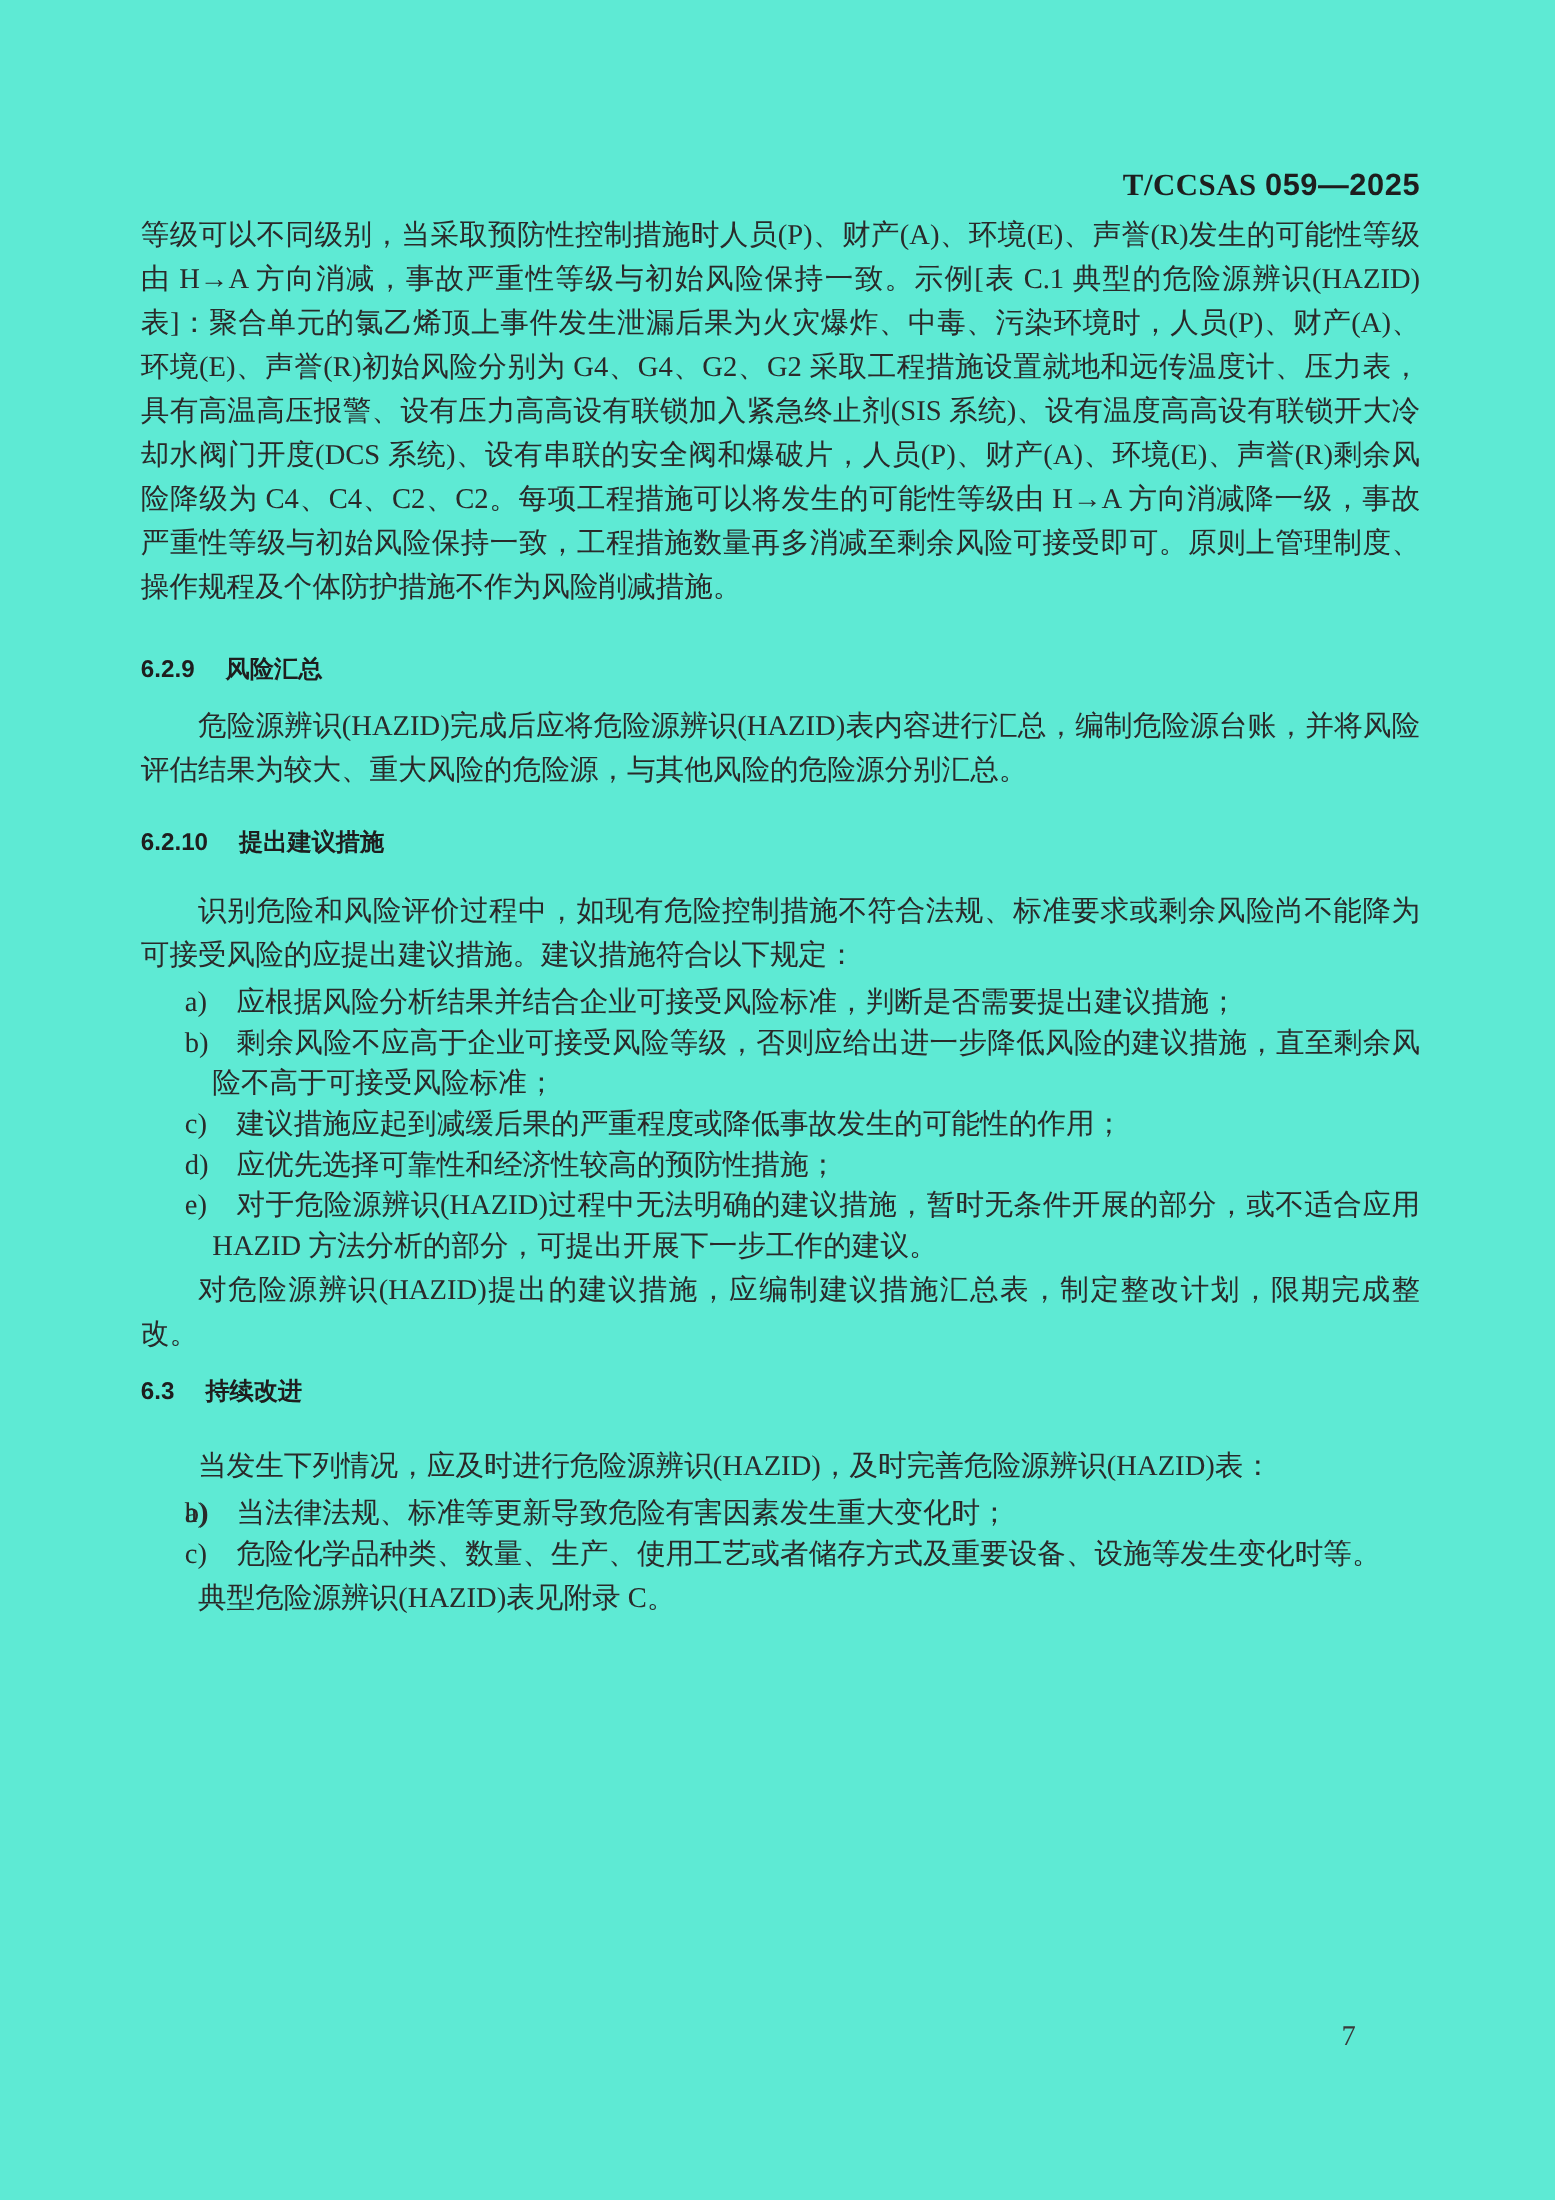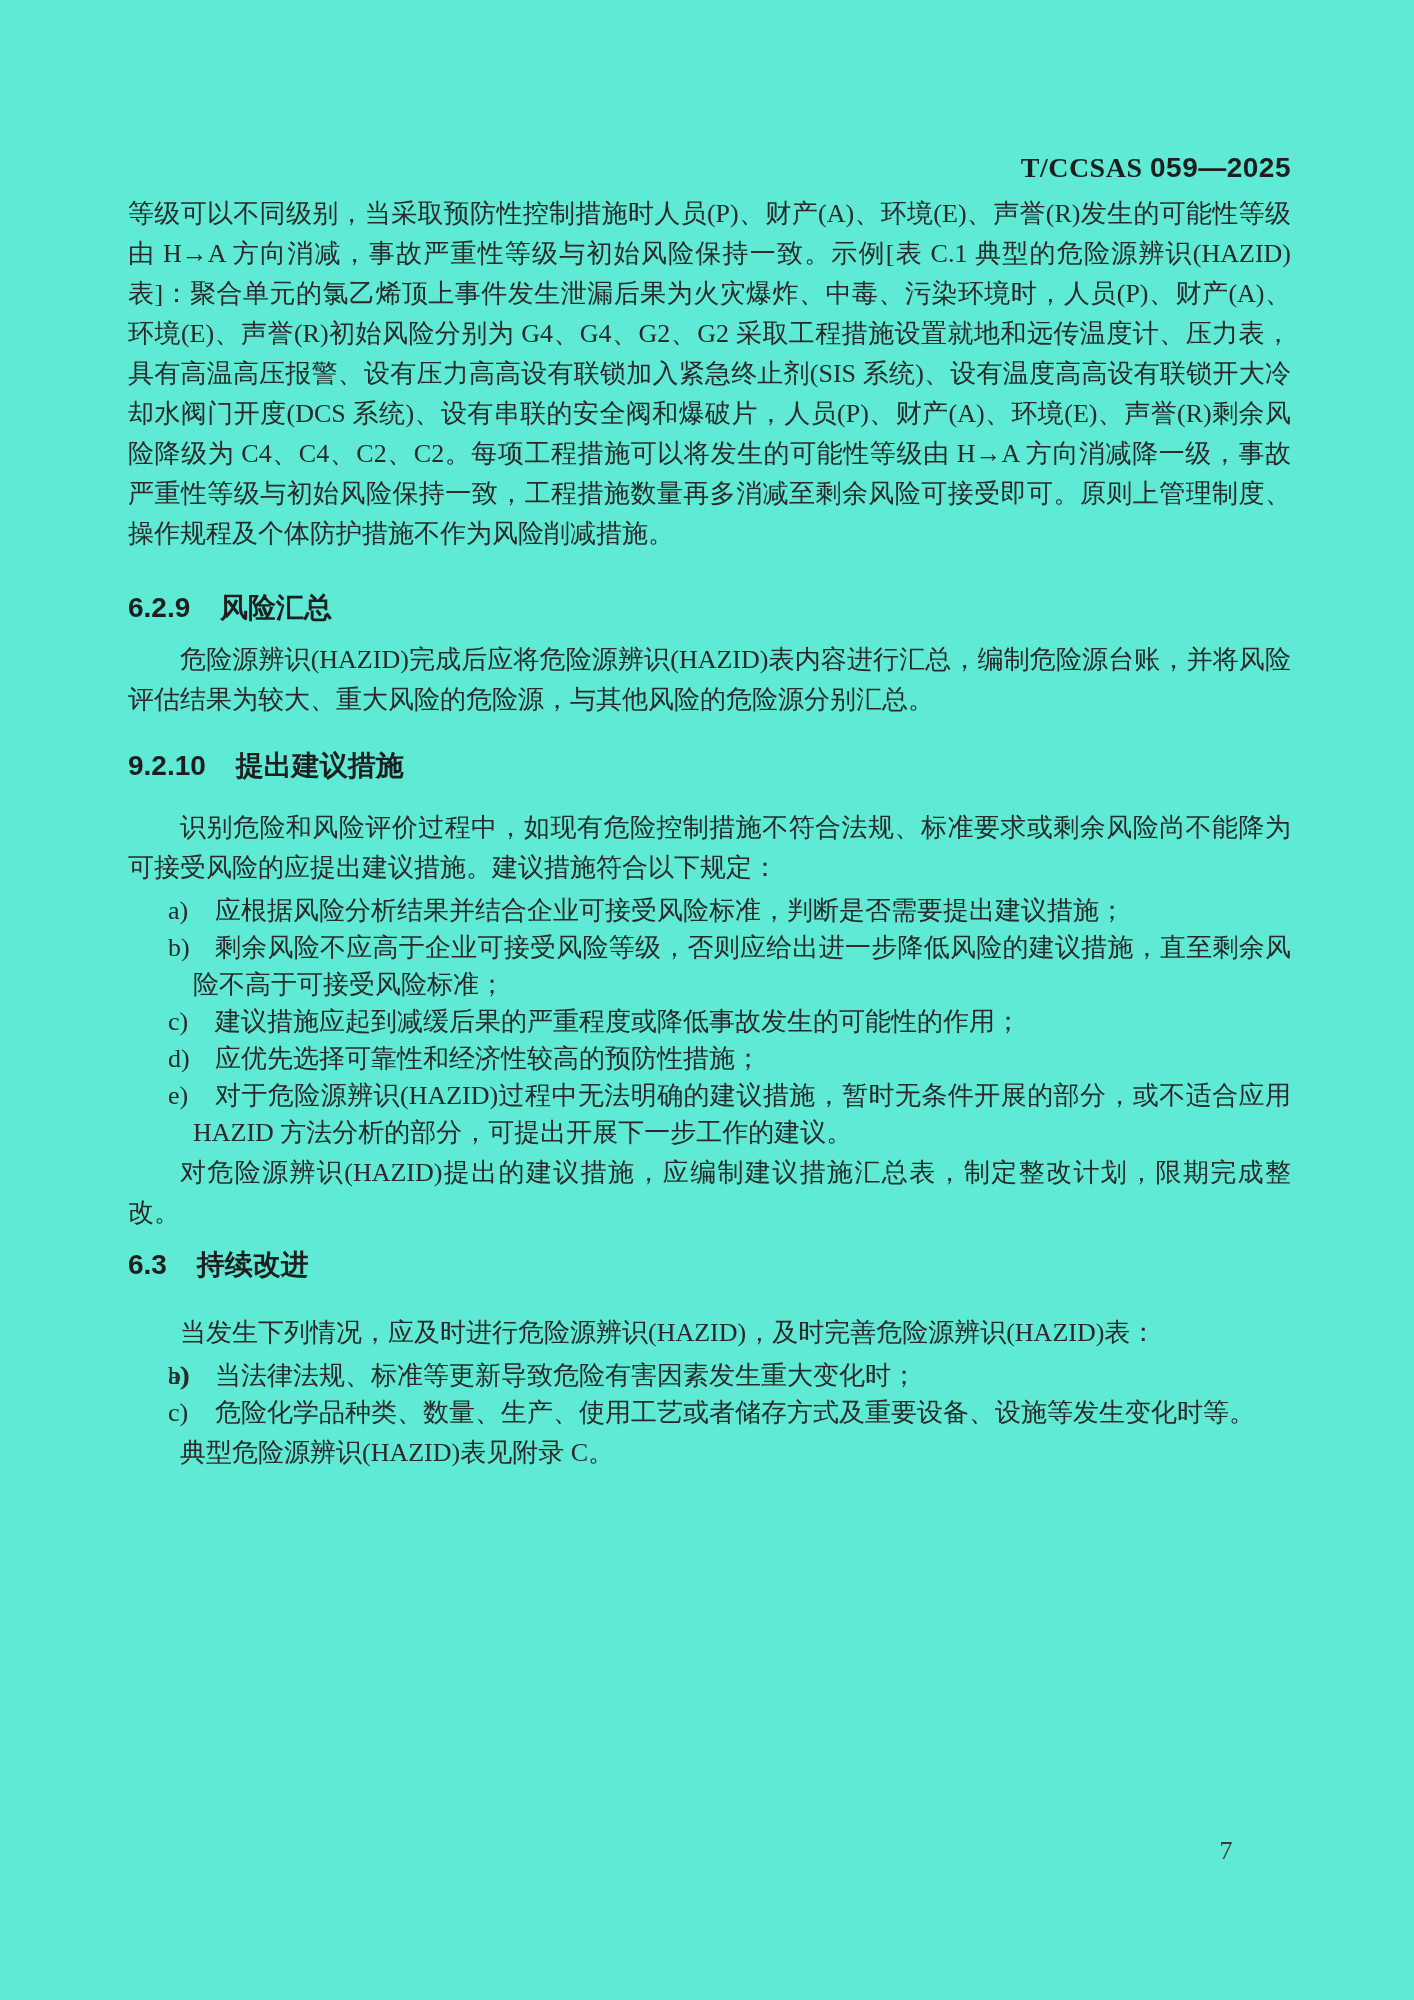--- a/index.html
+++ b/index.html
@@ -34,21 +34,21 @@
     left: 128px;
     width: 1163px;
     font-size: 26px;
     line-height: 40px;
     text-align: justify;
   }
   p.body-para { text-indent: 2em; }
   p.body-para.no-indent { text-indent: 0; }
   h3.sec-heading {
     font-family: "Liberation Sans", "DejaVu Sans", sans-serif;
-    font-size: 28px;
+    font-size: 22px;
     font-weight: bold;
     line-height: 40px;
     color: #1e1e1e;
     text-align: left;
   }
   .h-629  { margin-top: 34px; }
   .p-629  { margin-top: 12px; }
   .h-6210 { margin-top: 26px; }
   .p-6210 { margin-top: 22px; }
   h3.sec-heading .sec-num { display: inline-block; }
@@ -97,21 +97,21 @@
 
     <p class="body-para no-indent">等级可以不同级别，当采取预防性控制措施时人员(P)、财产(A)、环境(E)、声誉(R)发生的可能性等级由 H→A 方向消减，事故严重性等级与初始风险保持一致。示例[表 C.1 典型的危险源辨识(HAZID)表]：聚合单元的氯乙烯顶上事件发生泄漏后果为火灾爆炸、中毒、污染环境时，人员(P)、财产(A)、环境(E)、声誉(R)初始风险分别为 G4、G4、G2、G2 采取工程措施设置就地和远传温度计、压力表，具有高温高压报警、设有压力高高设有联锁加入紧急终止剂(SIS 系统)、设有温度高高设有联锁开大冷却水阀门开度(DCS 系统)、设有串联的安全阀和爆破片，人员(P)、财产(A)、环境(E)、声誉(R)剩余风险降级为 C4、C4、C2、C2。每项工程措施可以将发生的可能性等级由 H→A 方向消减降一级，事故严重性等级与初始风险保持一致，工程措施数量再多消减至剩余风险可接受即可。原则上管理制度、操作规程及个体防护措施不作为风险削减措施。</p>
 
     <h3 class="sec-heading h-629">
       <span class="sec-num">6.2.9</span>
       <span class="sec-title">风险汇总</span>
     </h3>
     <p class="body-para p-629">危险源辨识(HAZID)完成后应将危险源辨识(HAZID)表内容进行汇总，编制危险源台账，并将风险评估结果为较大、重大风险的危险源，与其他风险的危险源分别汇总。</p>
 
     <h3 class="sec-heading h-6210">
-      <span class="sec-num">9.2.10</span>
+      <span class="sec-num">6.2.10</span>
       <span class="sec-title">提出建议措施</span>
     </h3>
     <p class="body-para p-6210">识别危险和风险评价过程中，如现有危险控制措施不符合法规、标准要求或剩余风险尚不能降为可接受风险的应提出建议措施。建议措施符合以下规定：</p>
 
     <ul class="abc-list">
       <li>
         <span class="li-label">a)</span>
         <span class="li-text">应根据风险分析结果并结合企业可接受风险标准，判断是否需要提出建议措施；</span>
       </li>
       <li>

